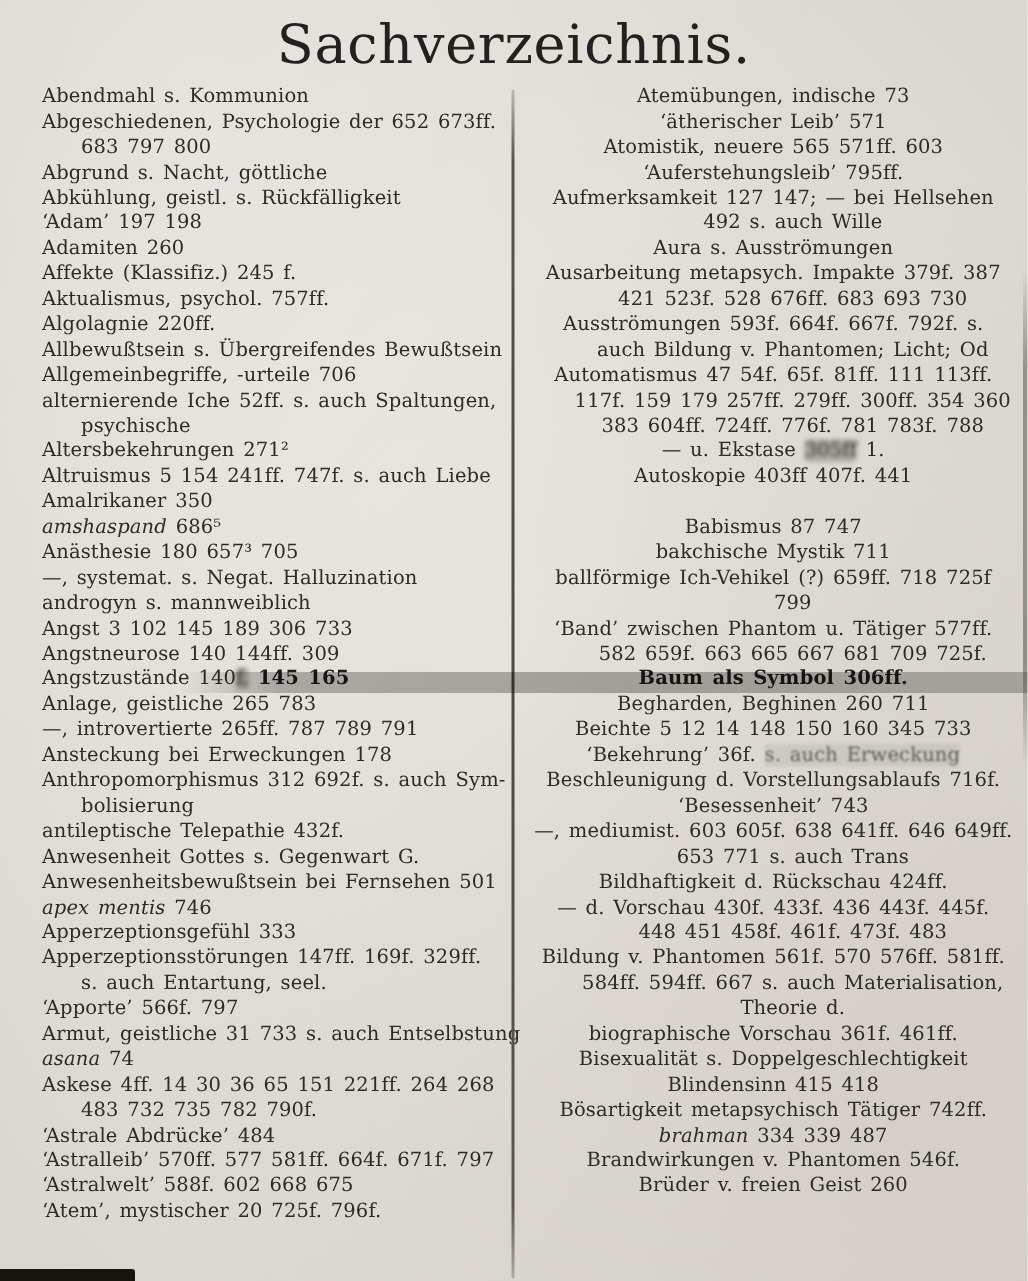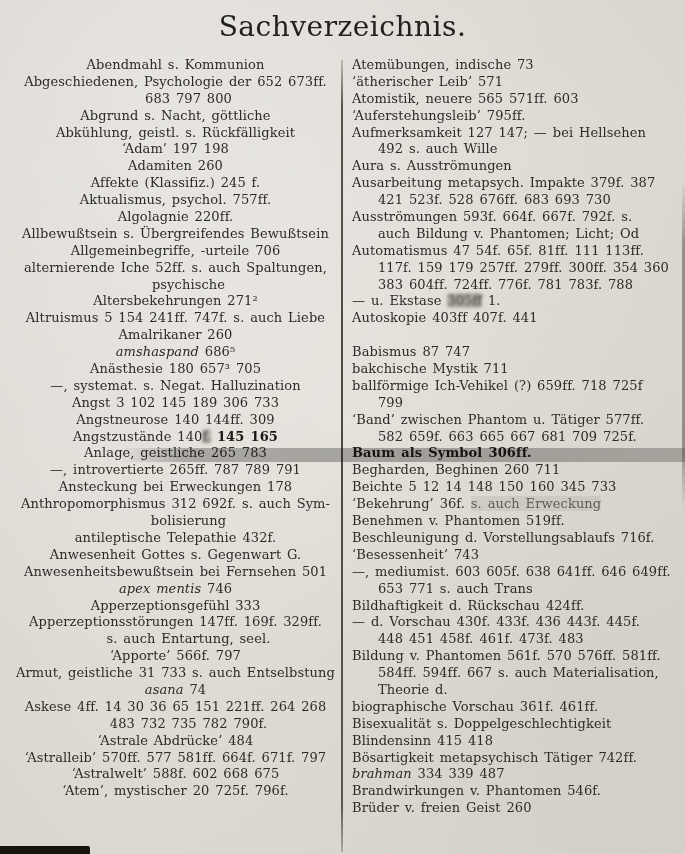--- a/index.html
+++ b/index.html
@@ -8,27 +8,27 @@
     background:#e8e5df;
     background-image:
       radial-gradient(ellipse at 20% 10%, rgba(255,255,255,0.25), rgba(255,255,255,0) 55%),
       radial-gradient(ellipse at 85% 80%, rgba(120,110,95,0.10), rgba(120,110,95,0) 60%),
       radial-gradient(ellipse at 50% 50%, rgba(0,0,0,0), rgba(90,85,75,0.10) 100%);
     font-family:"DejaVu Serif","Liberation Serif",serif;
     color:#2d2b26;
   }
   .page-title{
     position:absolute;top:10px;left:0;width:100%;
-    text-align:center;font-size:28px;letter-spacing:0.5px;color:#23211d;
+    text-align:center;font-size:36px;letter-spacing:0.5px;color:#23211d;
   }
   .col{
     position:absolute;top:57px;width:327px;
   }
-  .col-left{left:12px;text-align:center;}
-  .col-right{left:352px;}
+  .col-left{left:28px;}
+  .col-right{left:352px;text-align:center;}
   .line{
     height:16.9px;line-height:16.9px;font-size:13px;
     white-space:nowrap;word-spacing:0.12em;letter-spacing:0.1px;
   }
   .line.indent{padding-left:26px;}
   .it{font-style:italic;margin-top:32px;}
   .bd{font-weight:bold;color:#1c1a16;}
   .smudge{
     filter:blur(1.4px);
     background:rgba(70,66,60,0.30);
@@ -71,24 +71,25 @@
     <div class="line"><span>Adamiten 260</span></div>
     <div class="line"><span>Affekte (Klassifiz.) 245 f.</span></div>
     <div class="line"><span>Aktualismus, psychol. 757ff.</span></div>
     <div class="line"><span>Algolagnie 220ff.</span></div>
     <div class="line"><span>Allbewußtsein s. Übergreifendes Bewußtsein</span></div>
     <div class="line"><span>Allgemeinbegriffe, -urteile 706</span></div>
     <div class="line"><span>alternierende Iche 52ff. s. auch Spaltungen,</span></div>
     <div class="line indent"><span>psychische</span></div>
     <div class="line"><span>Altersbekehrungen 271²</span></div>
     <div class="line"><span>Altruismus 5 154 241ff. 747f. s. auch Liebe</span></div>
-    <div class="line"><span>Amalrikaner 260</span></div>
+    <div class="line"><span>Amalrikaner 350</span></div>
     <div class="line"><span class="it">amshaspand</span><span> 686⁵</span></div>
     <div class="line"><span>Anästhesie 180 657³ 705</span></div>
     <div class="line"><span>—, systemat. s. Negat. Halluzination</span></div>
+    <div class="line"><span>androgyn s. mannweiblich</span></div>
     <div class="line"><span>Angst 3 102 145 189 306 733</span></div>
     <div class="line"><span>Angstneurose 140 144ff. 309</span></div>
     <div class="line"><span>Angstzustände 140</span><span class="smudge">f.</span><span> </span><span class="bd">145 165</span></div>
     <div class="line"><span>Anlage, geistliche 265 783</span></div>
     <div class="line"><span>—, introvertierte 265ff. 787 789 791</span></div>
     <div class="line"><span>Ansteckung bei Erweckungen 178</span></div>
     <div class="line"><span>Anthropomorphismus 312 692f. s. auch Sym-</span></div>
     <div class="line indent"><span>bolisierung</span></div>
     <div class="line"><span>antileptische Telepathie 432f.</span></div>
     <div class="line"><span>Anwesenheit Gottes s. Gegenwart G.</span></div>
@@ -128,21 +129,20 @@
     <div class="line"><span>Babismus 87 747</span></div>
     <div class="line"><span>bakchische Mystik 711</span></div>
     <div class="line"><span>ballförmige Ich-Vehikel (?) 659ff. 718 725f</span></div>
     <div class="line indent"><span>799</span></div>
     <div class="line"><span>‘Band’ zwischen Phantom u. Tätiger 577ff.</span></div>
     <div class="line indent"><span>582 659f. 663 665 667 681 709 725f.</span></div>
     <div class="line"><span class="bd">Baum als Symbol 306ff.</span></div>
     <div class="line"><span>Begharden, Beghinen 260 711</span></div>
     <div class="line"><span>Beichte 5 12 14 148 150 160 345 733</span></div>
     <div class="line"><span>‘Bekehrung’ 36f. </span><span class="faded">s. auch Erweckung</span></div>
-    <div class="line"><span>Benehmen v. Phantomen 519ff.</span></div>
     <div class="line"><span>Beschleunigung d. Vorstellungsablaufs 716f.</span></div>
     <div class="line"><span>‘Besessenheit’ 743</span></div>
     <div class="line"><span>—, mediumist. 603 605f. 638 641ff. 646 649ff.</span></div>
     <div class="line indent"><span>653 771 s. auch Trans</span></div>
     <div class="line"><span>Bildhaftigkeit d. Rückschau 424ff.</span></div>
     <div class="line"><span>— d. Vorschau 430f. 433f. 436 443f. 445f.</span></div>
     <div class="line indent"><span>448 451 458f. 461f. 473f. 483</span></div>
     <div class="line"><span>Bildung v. Phantomen 561f. 570 576ff. 581ff.</span></div>
     <div class="line indent"><span>584ff. 594ff. 667 s. auch Materialisation,</span></div>
     <div class="line indent"><span>Theorie d.</span></div>

